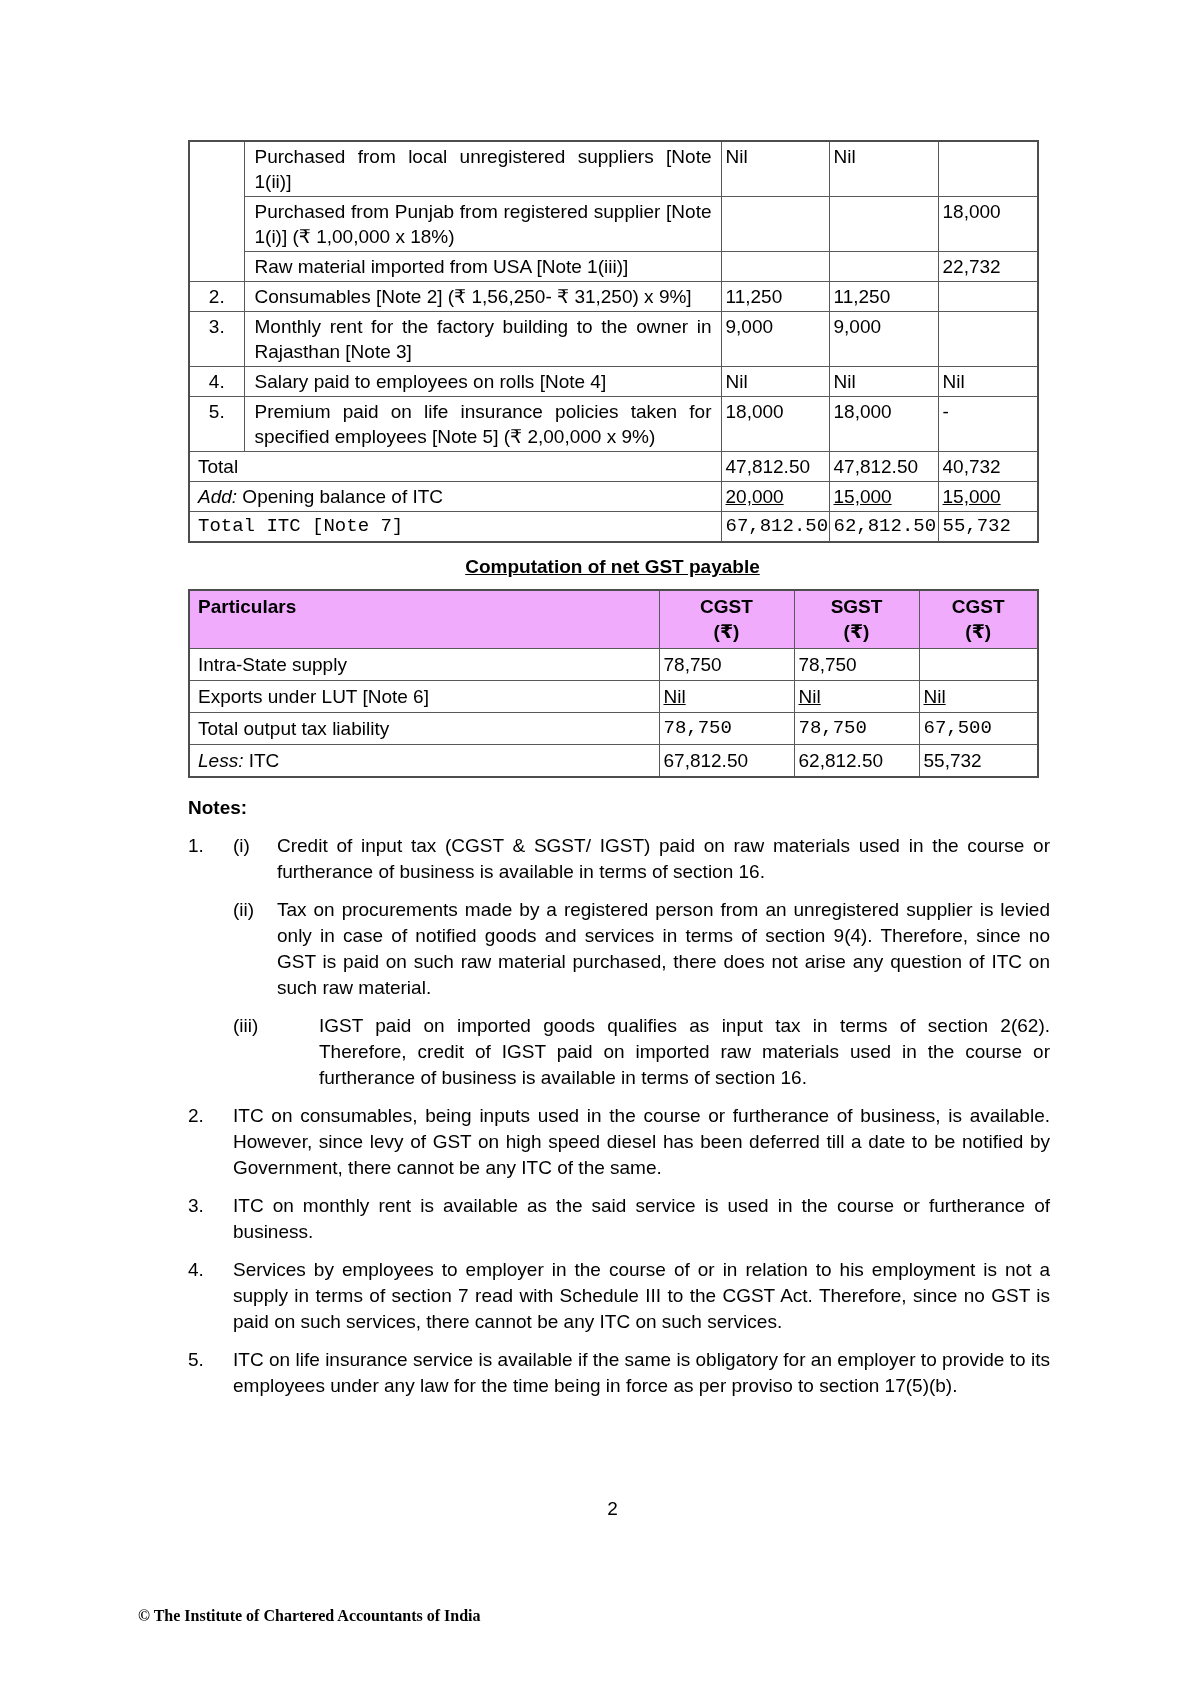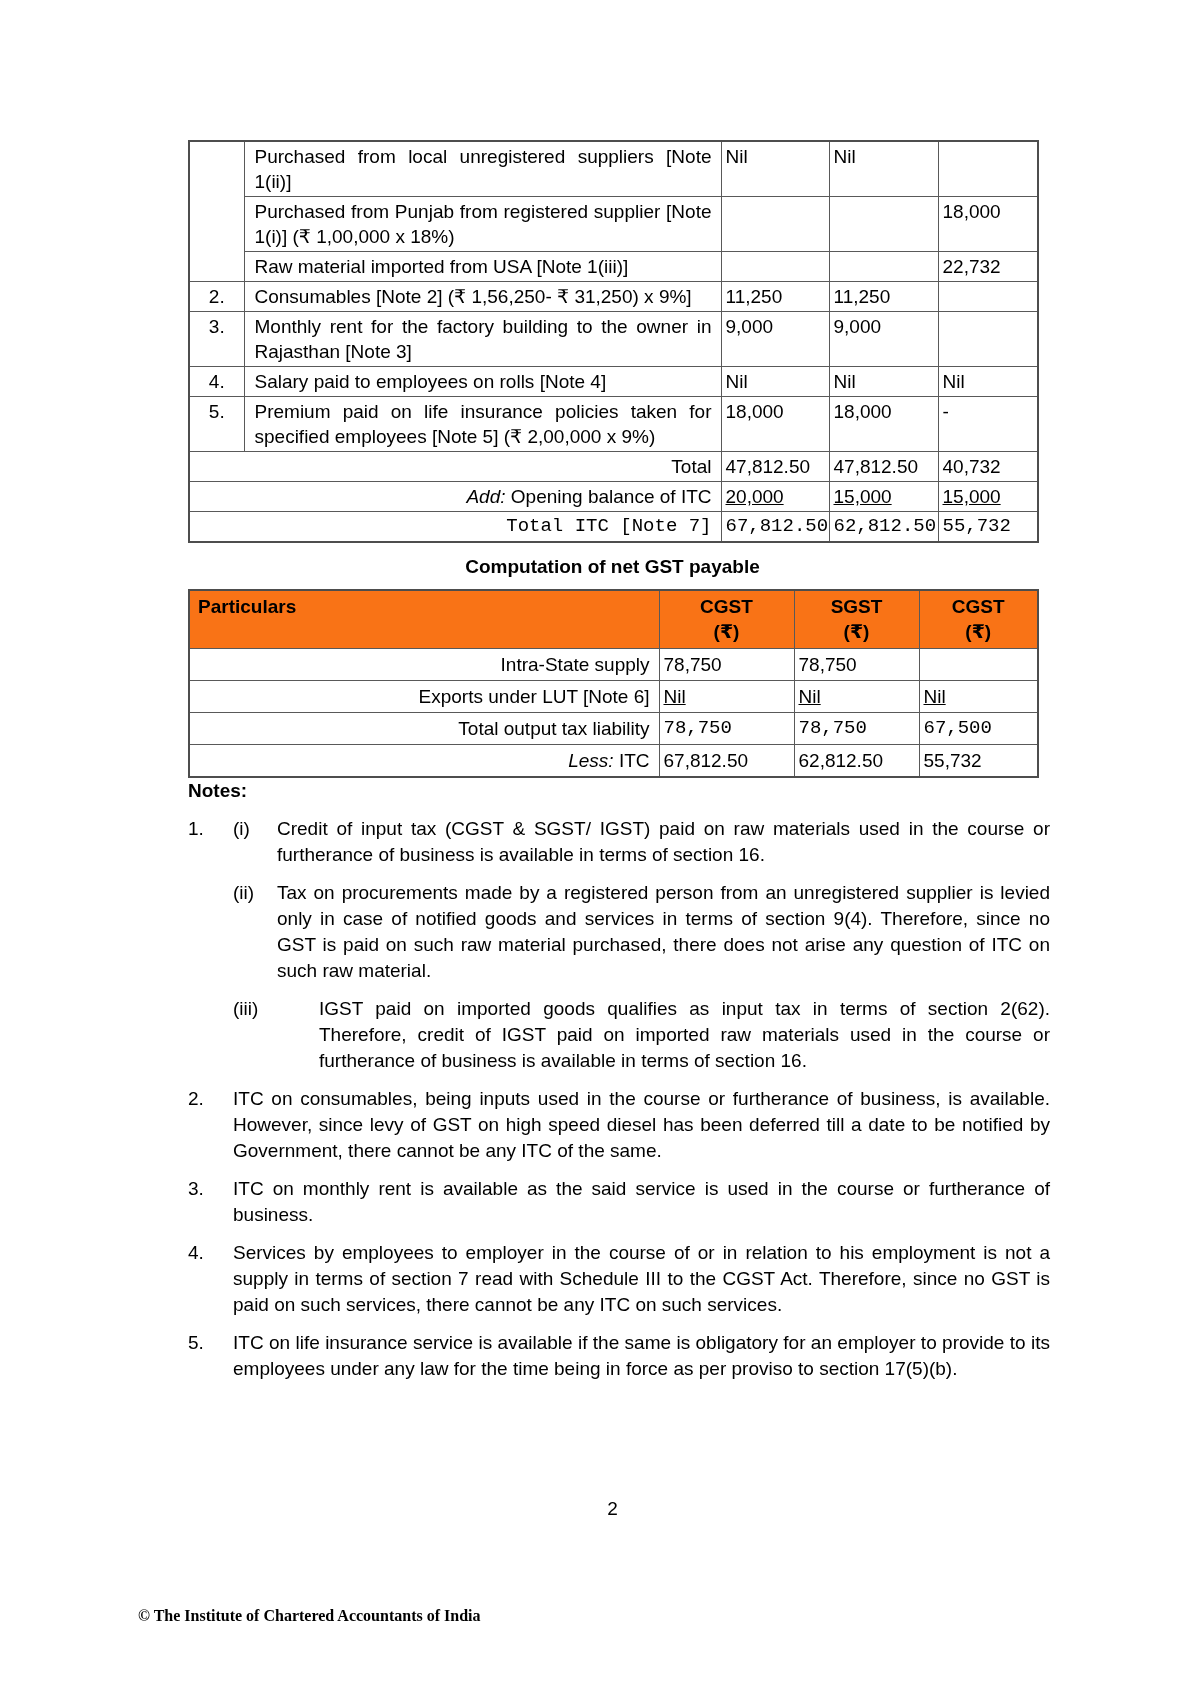--- a/index.html
+++ b/index.html
@@ -25,42 +25,43 @@
     border: 1px solid #595959;
     vertical-align: top;
     line-height: 25px;
     font-size: 19px;
     font-weight: normal;
     overflow: hidden;
   }
   td.sno  { text-align: center; padding: 2px 4px; }
   td.desc { text-align: justify; padding: 2px 9px 2px 10px; }
   td.num  { text-align: left;  padding: 2px 10px 2px 4px; }
-  td.lbl  { text-align: right;   padding: 2px 9px 2px 8px; }
+  td.lbl  { text-align: left;   padding: 2px 9px 2px 8px; }
   .tbl2 td { padding-top: 3px; padding-bottom: 3px; }
   .tbl2 th {
-    background: #f97316;
+    background: #f0abfc;
     font-weight: bold;
     text-align: center;
     padding: 3px 4px 4px 4px;
   }
   .tbl2 th.ph { text-align: left; padding-left: 8px; }
   .b { font-weight: bold; font-family: Liberation Mono, monospace; }
   .u { text-decoration: underline; }
   .it { font-style: italic; }
 
   .heading {
     width: 849px;
     text-align: center;
     font-weight: bold;
     margin: 11px 0 9px 0;
     line-height: 26px;
-  }
-
-  .notes { width: 862px; }
+    text-decoration: underline;
+  }
+
+  .notes { margin-top: 17px; width: 862px; }
   .notes-heading { font-weight: bold; line-height: 26px; margin-bottom: 12px; }
   .note { display: flex; margin-bottom: 12px; }
   .note-num { width: 45px; flex: none; line-height: 26px; }
   .note-body, .sub-body { flex: 1; text-align: justify; line-height: 26px; }
   .note-subs { flex: 1; }
   .sub { display: flex; margin-bottom: 12px; }
   .sub:last-child { margin-bottom: 0; gap: 42px; }
   .sub-marker { width: 44px; flex: none; line-height: 26px; }
 
   .page-number {

